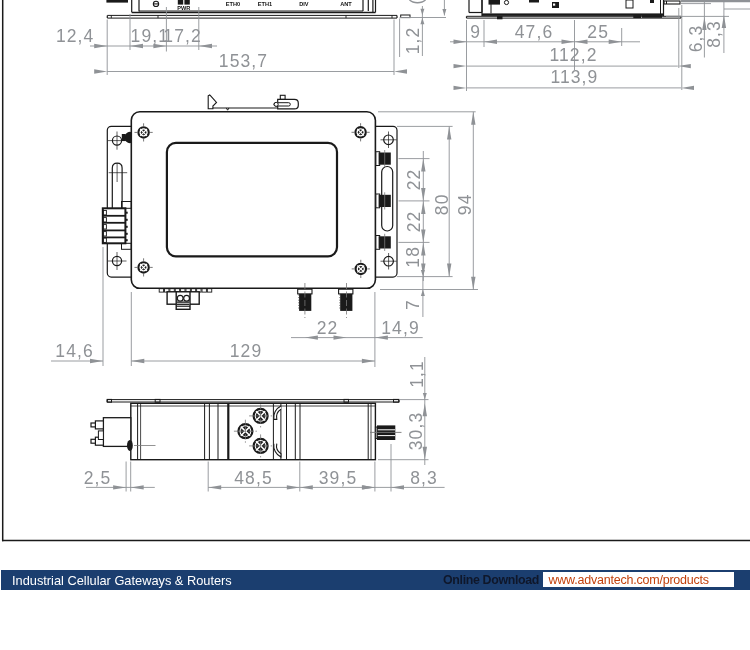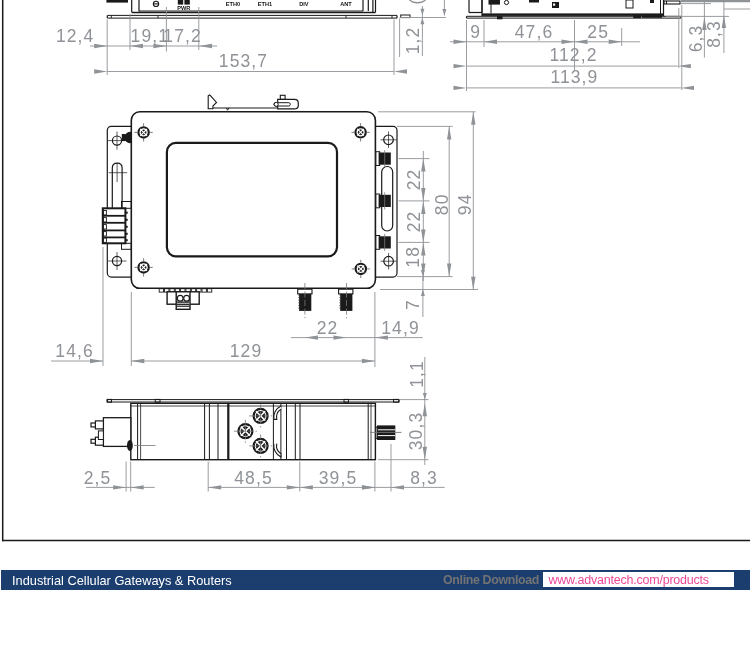--- a/index.html
+++ b/index.html
@@ -1,20 +1,20 @@
 <!DOCTYPE html>
 <html><head><meta charset="utf-8">
 <style>
 html,body{margin:0;padding:0;width:750px;height:650px;background:#fff;overflow:hidden}
 *{font-family:"Liberation Sans",sans-serif}
 .bar{position:absolute;left:1px;top:570px;width:749px;height:19.5px;background:#1b3e6f}
 .bt1{position:absolute;left:12px;top:572.5px;color:#fff;font-size:12.8px;font-weight:normal;white-space:nowrap}
-.bt2{position:absolute;right:211px;top:573px;color:#737373;font-size:12.4px;font-weight:bold;letter-spacing:-0.35px;white-space:nowrap}
+.bt2{position:absolute;right:211px;top:573px;color:#0f172a;font-size:12.4px;font-weight:bold;letter-spacing:-0.35px;white-space:nowrap}
 .box{position:absolute;left:542px;top:571.3px;width:193px;height:16.3px;background:#fff;border:1.6px solid #1b3e6f;box-sizing:border-box}
-.bt3{position:absolute;left:548.5px;top:573px;color:#ec4899;font-size:12.5px;letter-spacing:-0.22px;white-space:nowrap}
+.bt3{position:absolute;left:548.5px;top:573px;color:#c2410c;font-size:12.5px;letter-spacing:-0.22px;white-space:nowrap}
 </style></head>
 <body>
 <svg width="750" height="650" viewBox="0 0 750 650" style="position:absolute;left:0;top:0">
 <line x1="2.7" y1="0" x2="2.7" y2="541.2" stroke="#1a1a1a" stroke-width="1.5"></line>
 <line x1="2" y1="540.5" x2="750" y2="540.5" stroke="#1a1a1a" stroke-width="1.7"></line>
 <rect x="106.4" y="0" width="21.6" height="2.6" fill="#1a1a1a"></rect>
 <line x1="131.7" y1="0" x2="131.7" y2="12.3" stroke="#1a1a1a" stroke-width="1.2"></line>
 <line x1="139" y1="0" x2="139" y2="11.4" stroke="#1a1a1a" stroke-width="1.2"></line>
 <line x1="139" y1="11.0" x2="363" y2="11.0" stroke="#1a1a1a" stroke-width="1.0"></line>
 <line x1="131.7" y1="12.4" x2="375.5" y2="12.4" stroke="#1a1a1a" stroke-width="1.5"></line>

